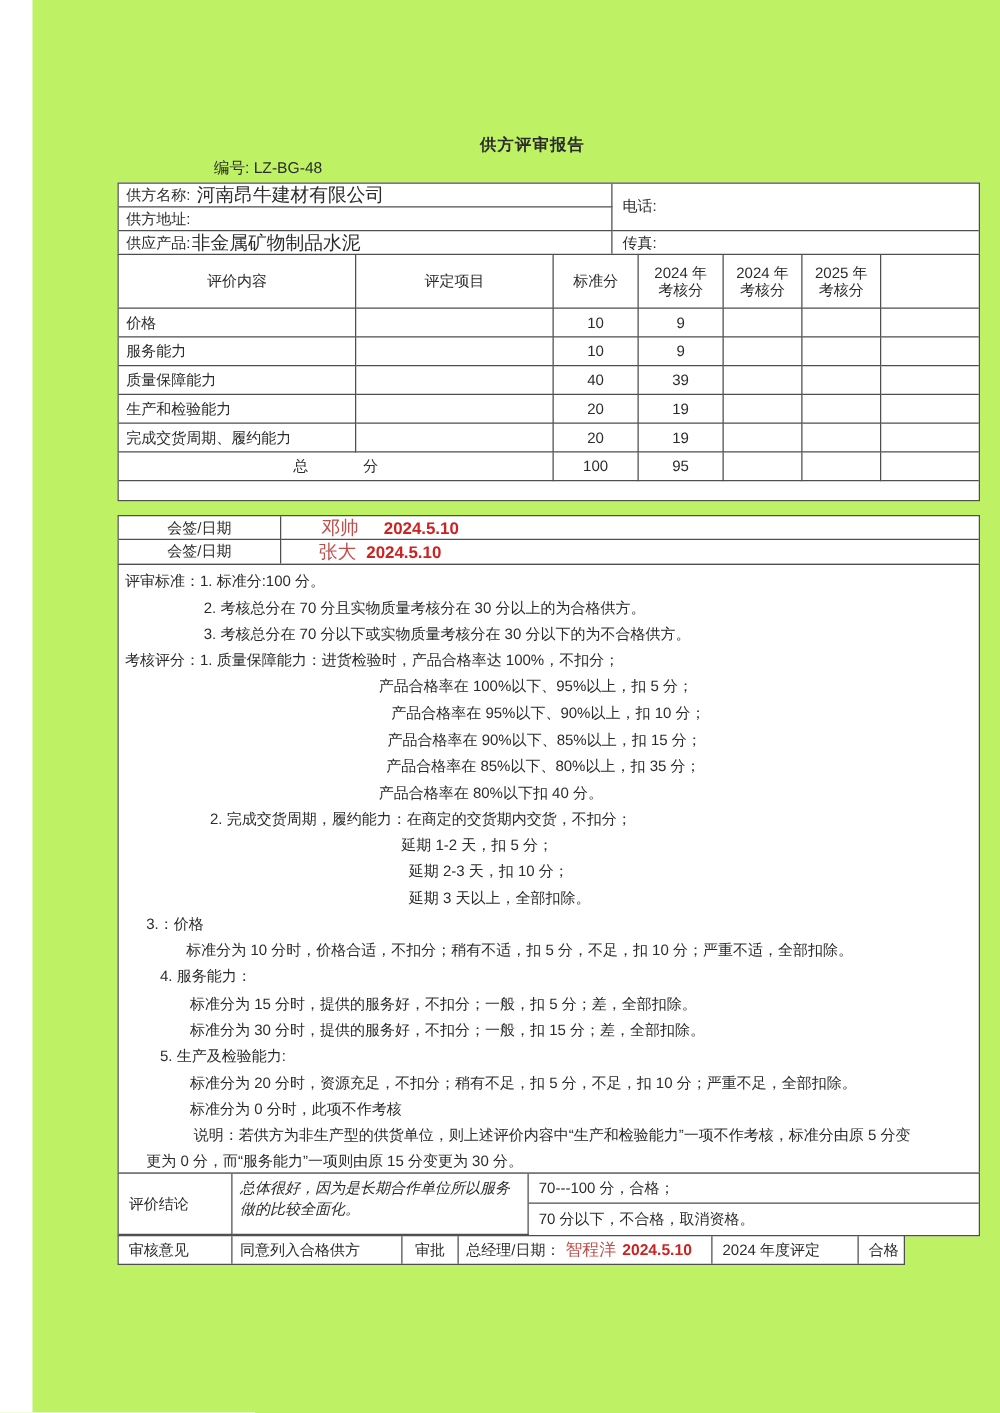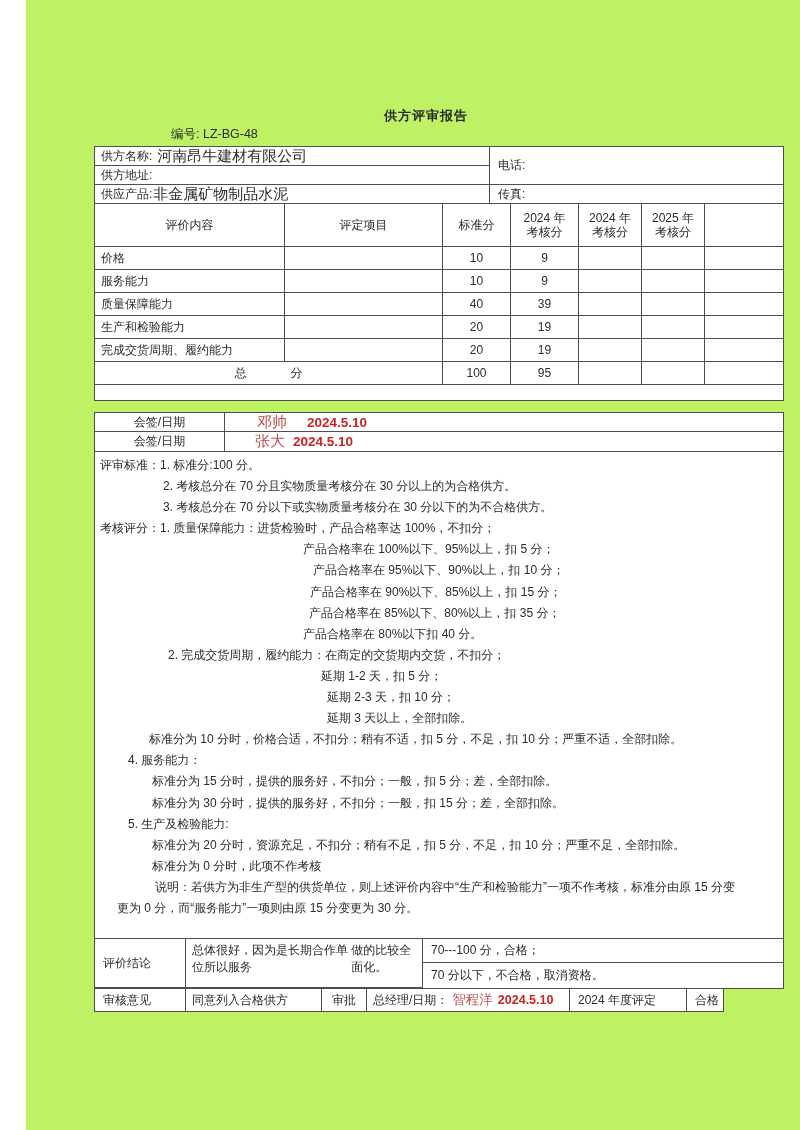--- a/index.html
+++ b/index.html
@@ -49,22 +49,22 @@
 
   
   .crit{position:absolute;left:68px;top:451px;width:690px;height:488px;
         border:1px solid var(--bd);box-sizing:border-box;padding-top:3px;background:#fff;}
   .ln{line-height:21.1px;font-size:12px;white-space:nowrap;}
 
   
   .concl{left:68px;top:938px;width:690px;height:51px;
          grid-template-columns:91px 237px 1fr;grid-template-rows:24px 1fr;}
   .concl .span2{grid-row:1/3;}
-  .comment{flex-direction:row;align-items:flex-start;justify-content:space-between;
-           padding:3px 0 15px 6px;white-space:normal;}
+  .comment{flex-direction:column;align-items:flex-start;justify-content:space-between;
+           padding:3px 0 15px 6px;white-space:normal;font-style:italic;}
 
   
   .rev{left:68px;top:988px;width:630px;height:24px;
        grid-template-columns:91px 136px 45px 203px 117px 1fr;grid-template-rows:1fr;}
   .rev .c{border-bottom:none;}
   .sign-serif{color:var(--red-name);font-family:"Liberation Serif",serif;font-size:13.5px;margin-left:4px;}
   .sign-date{color:var(--red-date);font-weight:bold;font-size:12.5px;margin-left:5px;}
 </style>
 </head>
 <body>
@@ -185,28 +185,29 @@
     <div class="ln" style="padding-left:5px">考核评分：1. 质量保障能力：进货检验时，产品合格率达 100%，不扣分；</div>
     <div class="ln" style="padding-left:208px">产品合格率在 100%以下、95%以上，扣 5 分；</div>
     <div class="ln" style="padding-left:218px">产品合格率在 95%以下、90%以上，扣 10 分；</div>
     <div class="ln" style="padding-left:215px">产品合格率在 90%以下、85%以上，扣 15 分；</div>
     <div class="ln" style="padding-left:214px">产品合格率在 85%以下、80%以上，扣 35 分；</div>
     <div class="ln" style="padding-left:208px">产品合格率在 80%以下扣 40 分。</div>
     <div class="ln" style="padding-left:73px">2. 完成交货周期，履约能力：在商定的交货期内交货，不扣分；</div>
     <div class="ln" style="padding-left:226px">延期 1-2 天，扣 5 分；</div>
     <div class="ln" style="padding-left:232px">延期 2-3 天，扣 10 分；</div>
     <div class="ln" style="padding-left:232px">延期 3 天以上，全部扣除。</div>
+    <div class="ln" style="padding-left:22px">3.：价格</div>
     <div class="ln" style="padding-left:54px">标准分为 10 分时，价格合适，不扣分；稍有不适，扣 5 分，不足，扣 10 分；严重不适，全部扣除。</div>
     <div class="ln" style="padding-left:33px">4.  服务能力：</div>
     <div class="ln" style="padding-left:57px">标准分为 15 分时，提供的服务好，不扣分；一般，扣 5 分；差，全部扣除。</div>
     <div class="ln" style="padding-left:57px">标准分为 30 分时，提供的服务好，不扣分；一般，扣 15 分；差，全部扣除。</div>
     <div class="ln" style="padding-left:33px">5.  生产及检验能力:</div>
     <div class="ln" style="padding-left:57px">标准分为 20 分时，资源充足，不扣分；稍有不足，扣 5 分，不足，扣 10 分；严重不足，全部扣除。</div>
     <div class="ln" style="padding-left:57px">标准分为 0 分时，此项不作考核</div>
-    <div class="ln" style="padding-left:60px">说明：若供方为非生产型的供货单位，则上述评价内容中“生产和检验能力”一项不作考核，标准分由原 15 分变</div>
+    <div class="ln" style="padding-left:60px">说明：若供方为非生产型的供货单位，则上述评价内容中“生产和检验能力”一项不作考核，标准分由原 5 分变</div>
     <div class="ln" style="padding-left:22px">更为 0 分，而“服务能力”一项则由原 15 分变更为 30 分。</div>
   </div>
 
   <div class="tbl concl">
     <div class="c span2 pl8">评价结论</div>
     <div class="c span2 comment">
       <span>总体很好，因为是长期合作单位所以服务</span>
       <span>做的比较全面化。</span>
     </div>
     <div class="c nr pl8">70---100 分，合格；</div>

